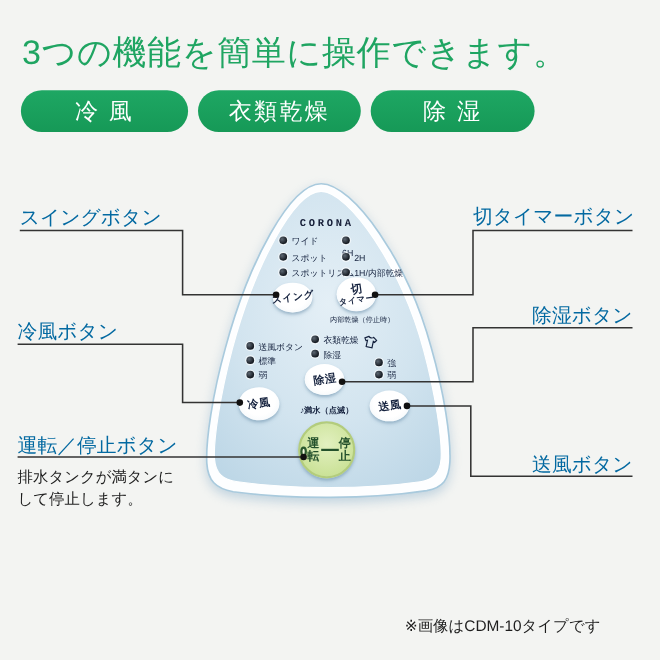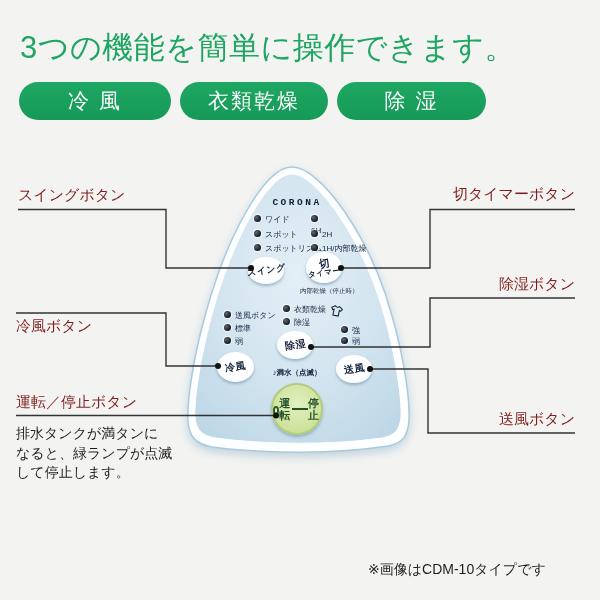--- a/index.html
+++ b/index.html
@@ -7,21 +7,21 @@
   #stage{position:relative;width:600px;height:600px;background:#f3f4f2;overflow:hidden;margin:0 auto;}
   .abs{position:absolute;}
 
   
   .title{left:20px;top:27px;font-size:31px;font-weight:500;color:#1fa562;letter-spacing:.5px;white-space:nowrap;}
   .pill{top:82px;height:38px;border-radius:19px;background:linear-gradient(#1ea763,#169957);
         color:#fff;font-size:21px;font-weight:500;letter-spacing:2px;
         display:flex;align-items:center;justify-content:center;white-space:nowrap;}
 
   
-  .callout{font-size:15px;color:#7f1d1d;font-weight:500;white-space:nowrap;}
+  .callout{font-size:18px;color:#0369a1;font-weight:500;white-space:nowrap;}
   .callout.right{width:145px;text-align:right;}
   .note{font-size:14px;color:#1d1d1d;line-height:19.5px;white-space:nowrap;}
 
   
   #panel-svg{left:0;top:0;filter:drop-shadow(0 4px 5px rgba(130,170,200,.45));}
   #lines-svg{left:0;top:0;pointer-events:none;}
 
   
   .led-row{display:flex;align-items:flex-start;gap:4px;height:10px;}
   .led{width:7px;height:7px;border-radius:50%;flex:0 0 auto;
@@ -158,28 +158,27 @@
 
   <div class="abs runstop">
     <span class="ring"></span>
     <span class="rtext">運転</span>
     <span class="divider"></span>
     <span class="rtext">停止</span>
   </div>
 
   <div class="abs callout" style="left:18px;top:186px;">スイングボタン</div>
   <div class="abs callout right" style="left:430px;top:185px;">切タイマーボタン</div>
-  <div class="abs callout" style="left:16px;top:289px;margin-top:28px;">冷風ボタン</div>
+  <div class="abs callout" style="left:16px;top:289px;">冷風ボタン</div>
   <div class="abs callout right" style="left:430px;top:275px;">除湿ボタン</div>
   <div class="abs callout" style="left:16px;top:393px;">運転／停止ボタン</div>
   <div class="abs callout right" style="left:430px;top:410px;">送風ボタン</div>
 
   <div class="abs note" style="left:16px;top:424px;">
     <div>排水タンクが満タンに</div>
-    <div>なると、緑ランプが点滅</div>
     <div>して停止します。</div>
   </div>
   <div class="abs note" style="left:368px;top:560px;">※画像はCDM-10タイプです</div>
 
   <svg id="lines-svg" class="abs" width="600" height="600" viewBox="0 0 600 600">
     <g fill="none" stroke="#333" stroke-width="1.4">
       <polyline points="18,209.5 166,209.5 166,268 251,268"></polyline>
       <polyline points="575,209.5 430,209.5 430,268 341,268"></polyline>
       <polyline points="16,313 166,313 166,366 218,366"></polyline>
       <polyline points="575,298 430,298 430,347 311,347"></polyline>

